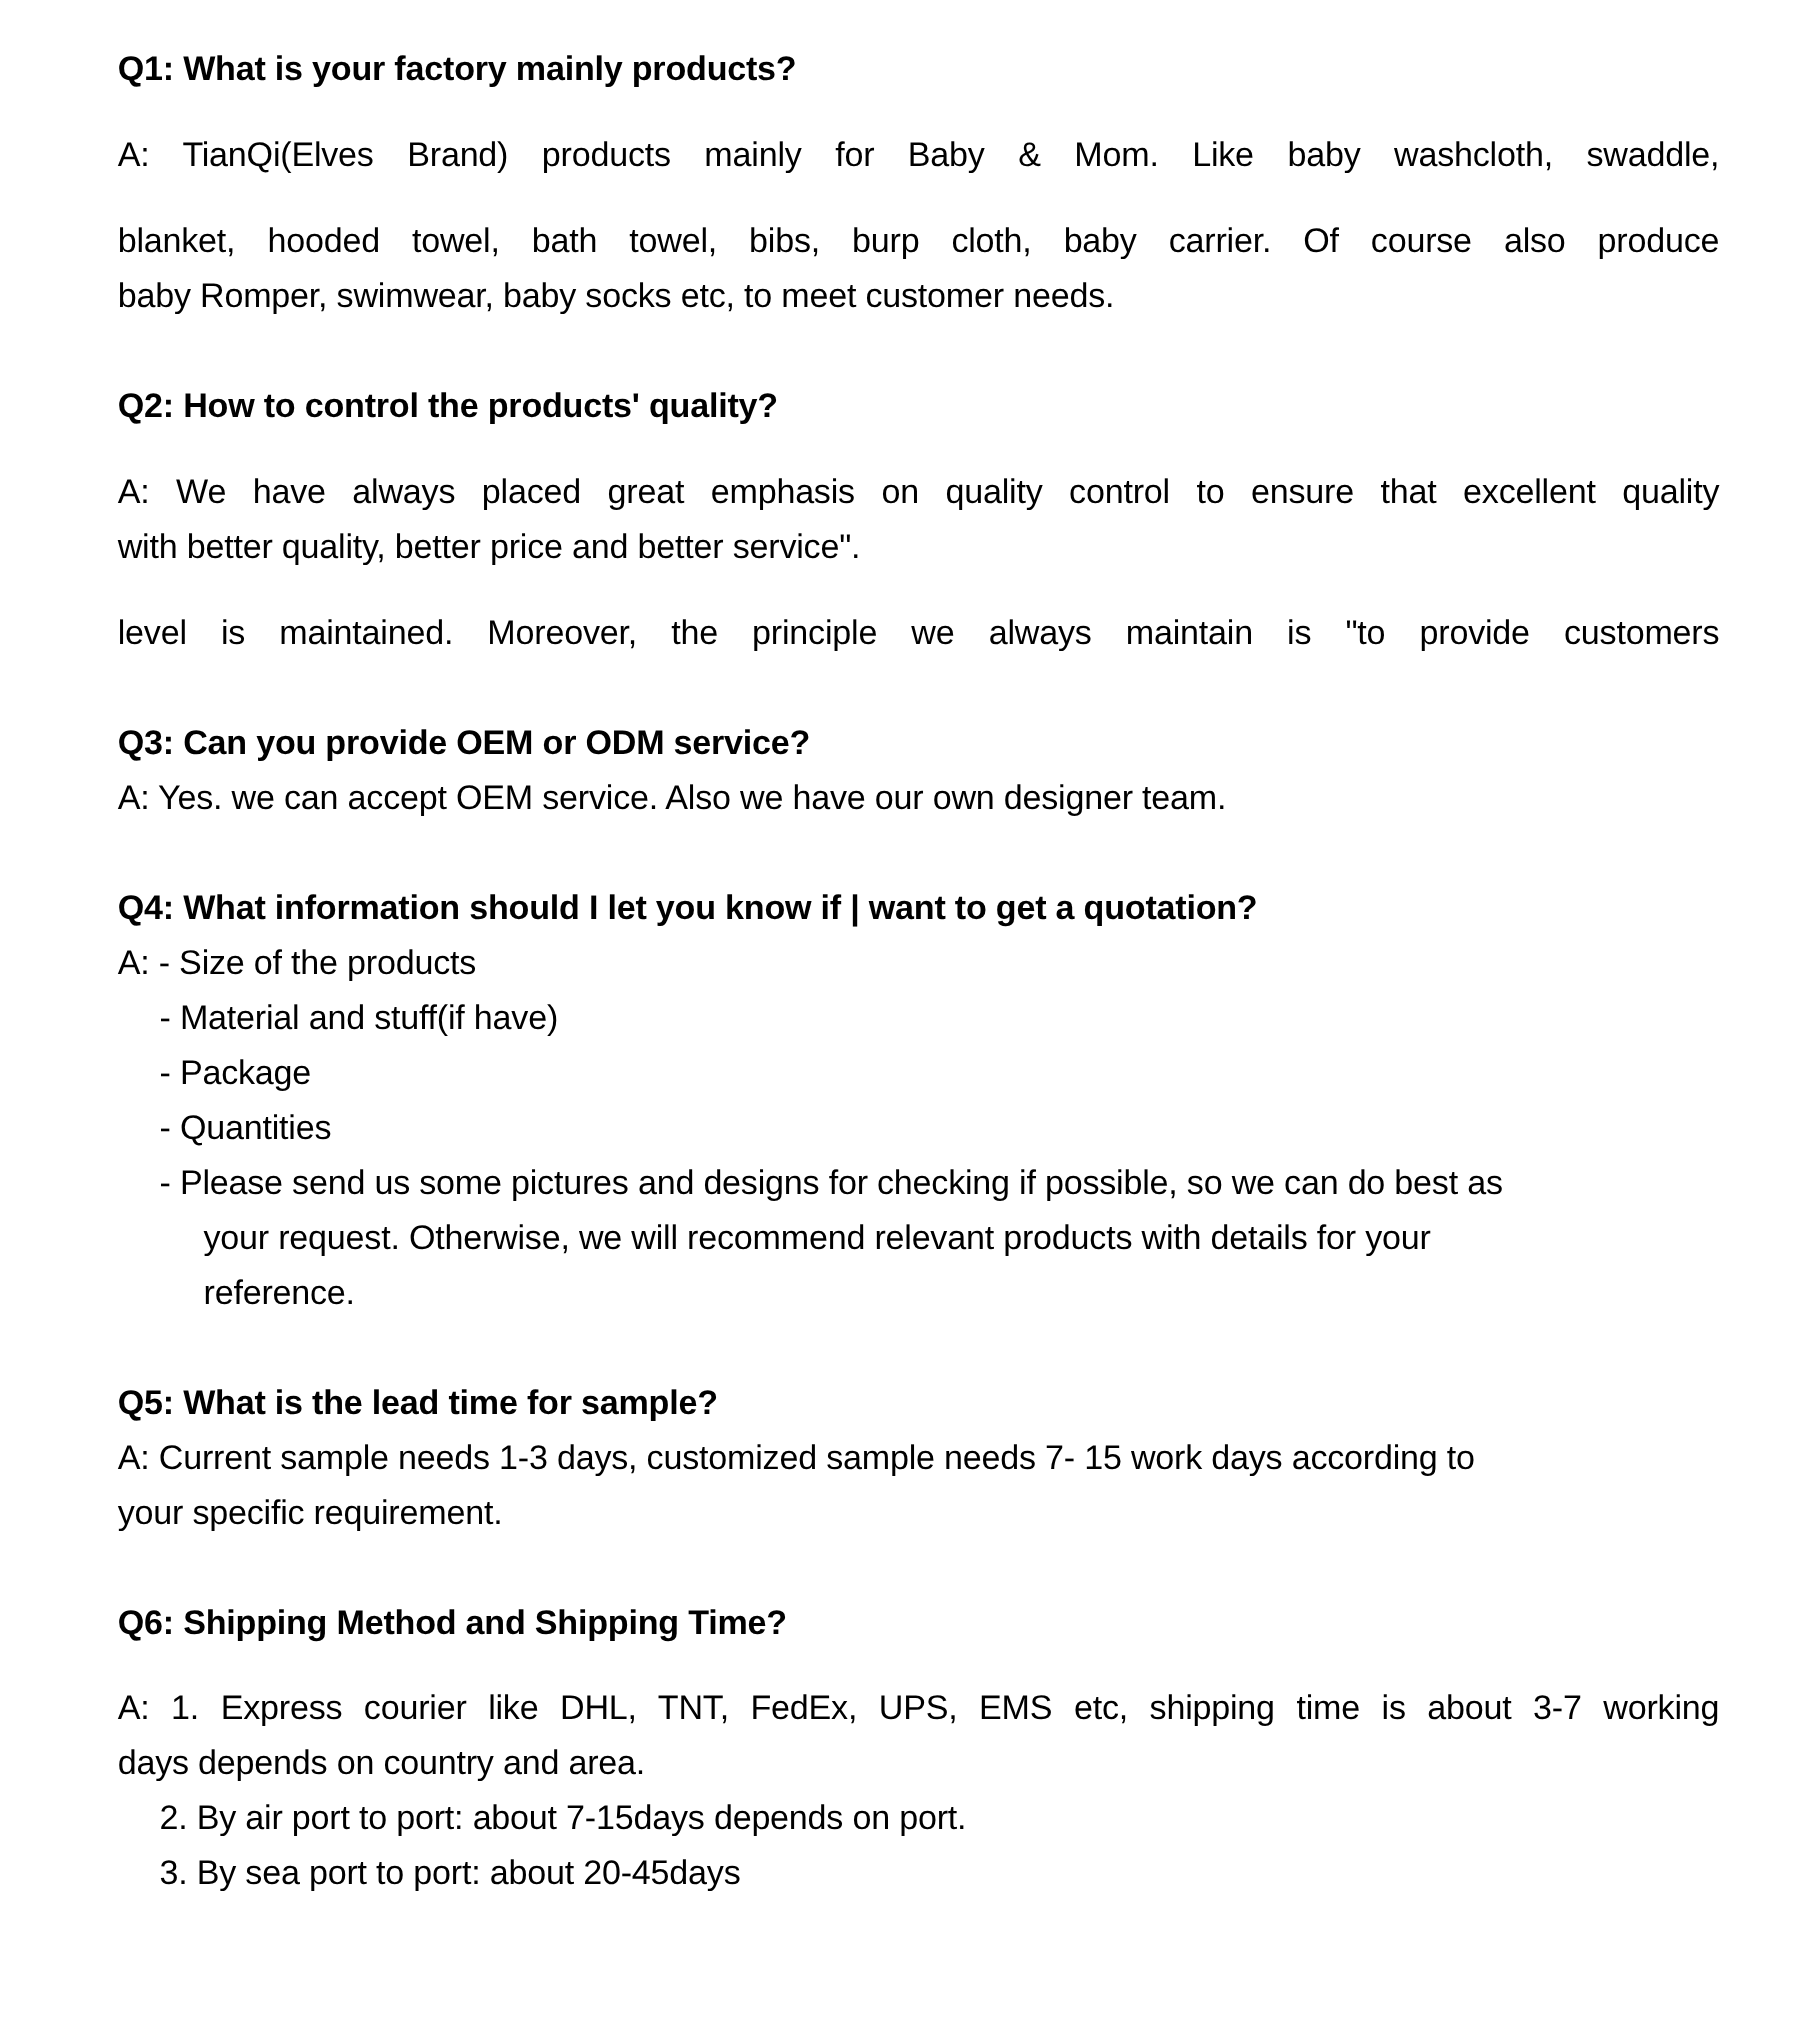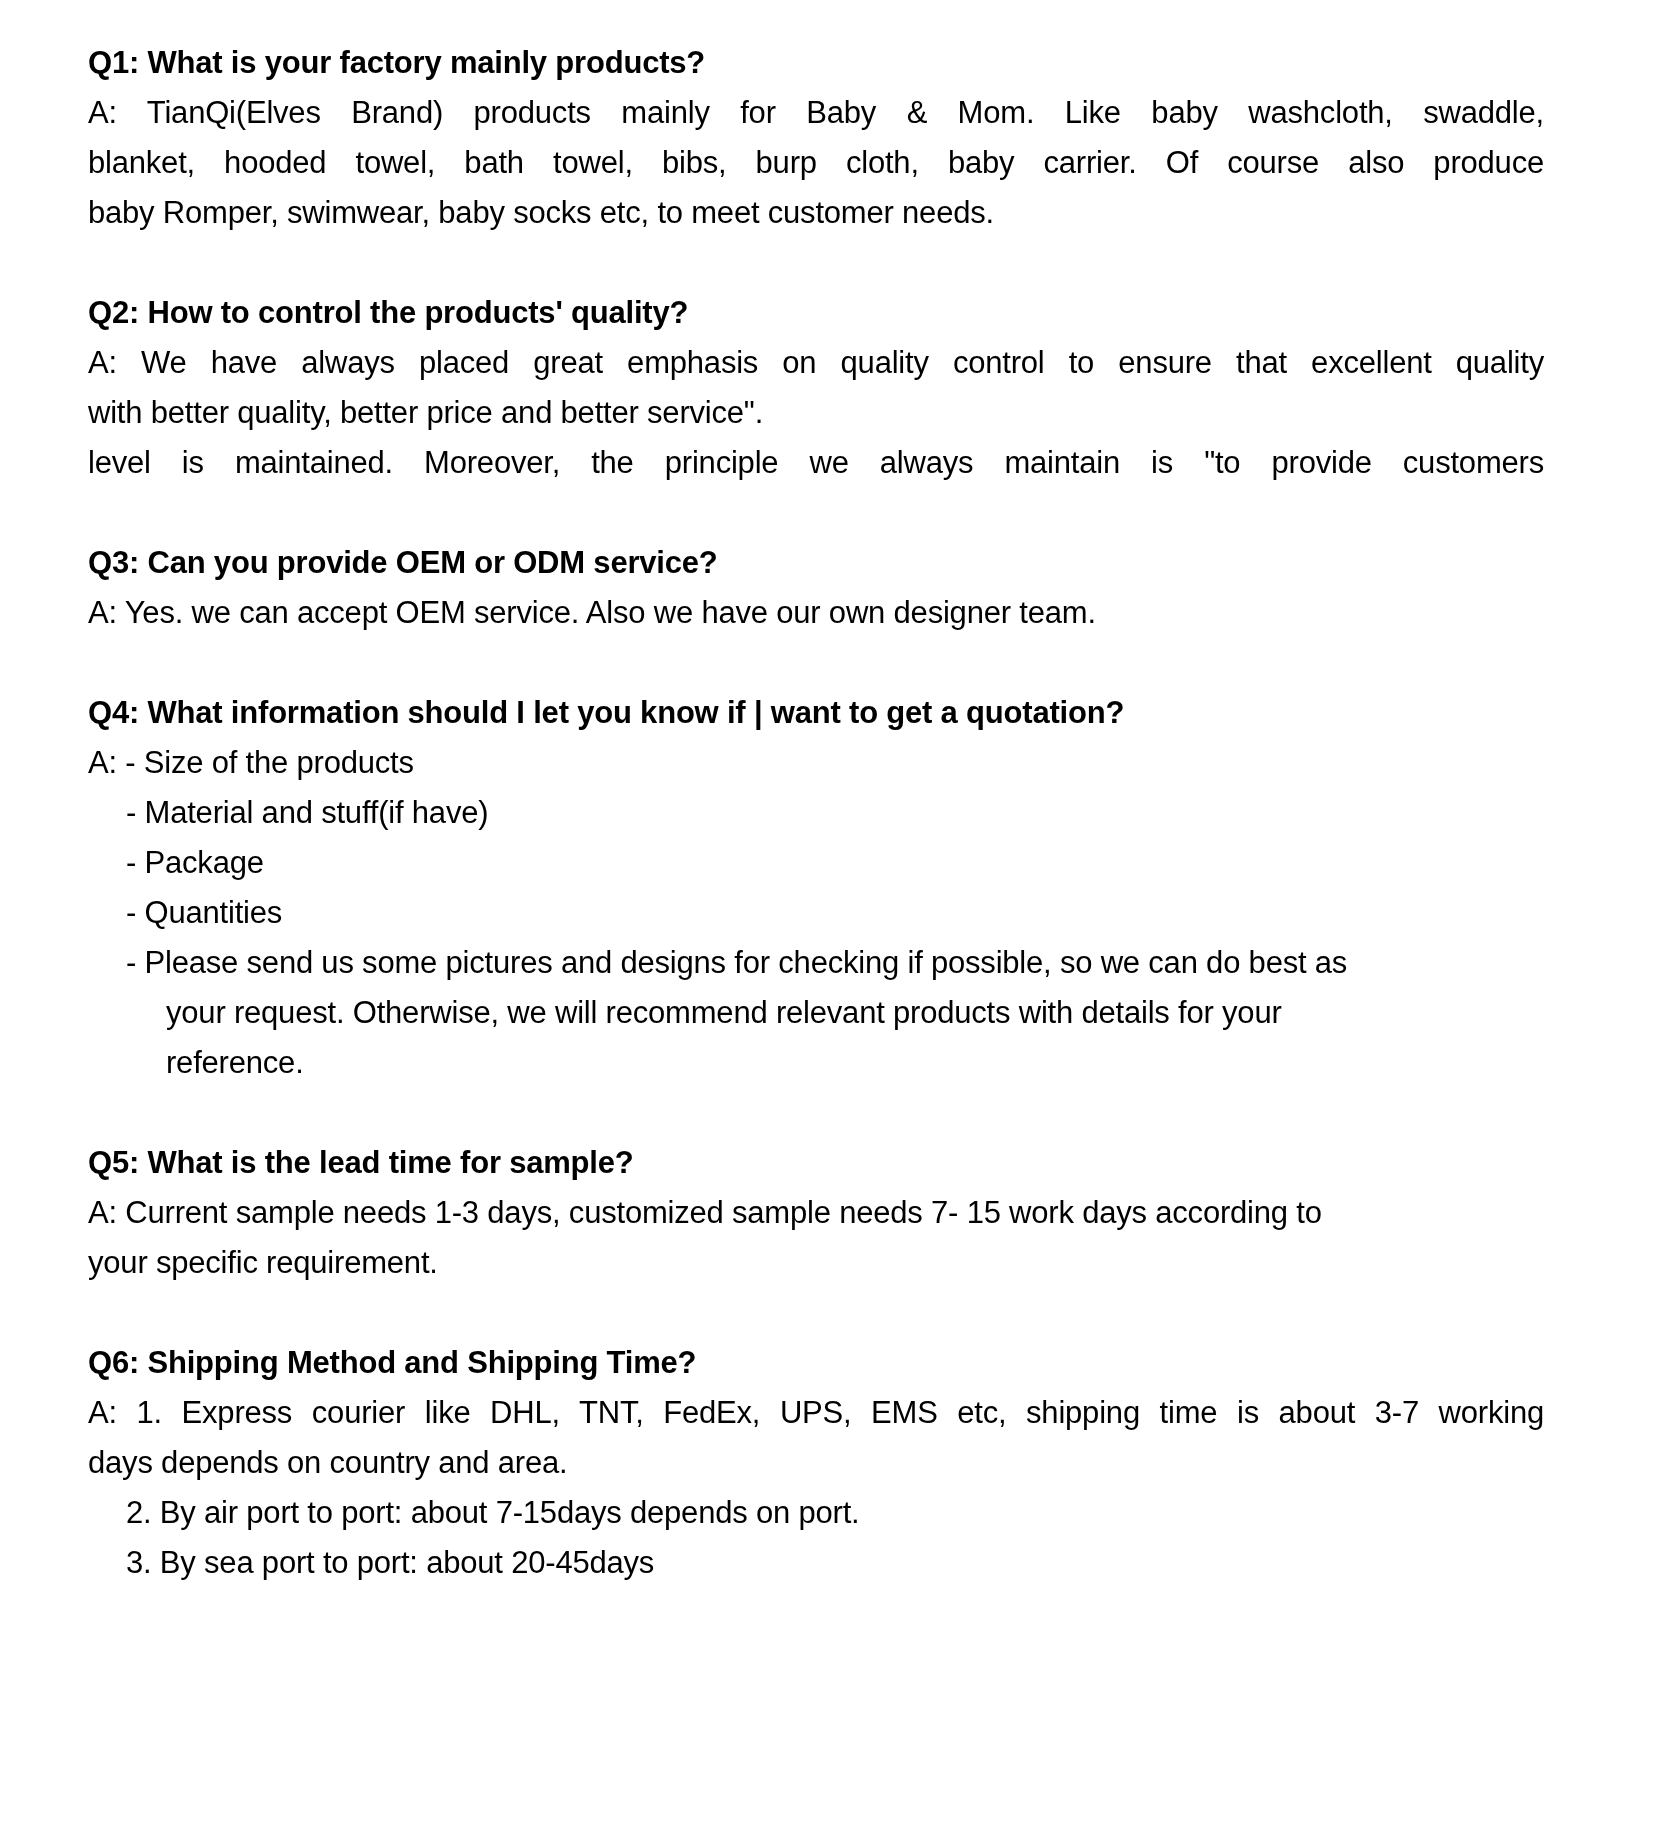--- a/index.html
+++ b/index.html
@@ -1,21 +1,21 @@
 <!DOCTYPE html>
 <html><head>
 <meta charset="utf-8">
 <style>
   html, body { margin: 0; padding: 0; background: #ffffff; }
   body { width: 1654px; height: 1838px; position: relative; overflow: hidden;
          font-family: "Liberation Sans", sans-serif; color: #000; }
-  .page { position: absolute; left: 88px; top: 38px; width: 1456px; }
+  .page { position: absolute; left: 107px; top: 38px; width: 1456px; }
   .line { font-size: 31px; line-height: 50px; height: 50px; white-space: nowrap; letter-spacing: -0.2px; }
   .q { font-weight: bold; }
-  .just { text-align: justify; text-align-last: justify; white-space: normal; }
+  .just { text-align: justify; text-align-last: justify; white-space: normal; margin-top: 28px; }
   .ind1 { padding-left: 38px; }
   .ind2 { padding-left: 78px; }
   .gap { height: 50px; }
 </style>
 </head>
 <body>
 
 <div class="page">
 
   <section>

